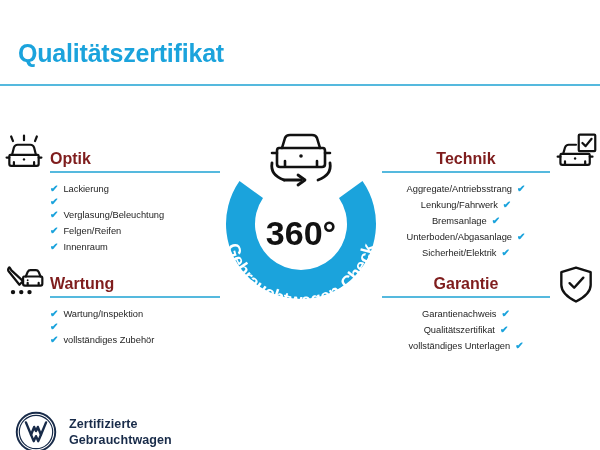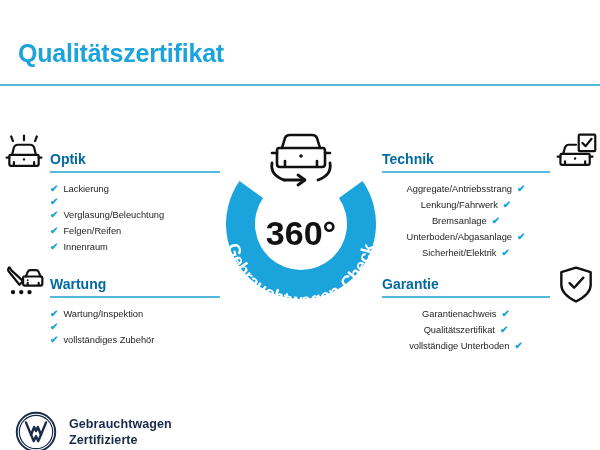--- a/index.html
+++ b/index.html
@@ -35,23 +35,23 @@
     width: 600px;
     height: 2px;
     background: #55B9DE;
   }
 
   
   .section {
     position: absolute;
   }
   .section-head {
-    font-size: 14px;
+    font-size: 16px;
     font-weight: bold;
-    color: #0369a1;
+    color: #7f1d1d;
     line-height: 16px;
     white-space: nowrap;
   }
   .section-rule {
     height: 2px;
     background: #55B9DE;
     margin-top: 4px;
   }
   .section-list {
     margin: 0;
@@ -73,21 +73,21 @@
     font-weight: bold;
     line-height: 1;
   }
 
   
   .sec-left .section-head { text-align: left; }
   .sec-left .section-list li { justify-content: flex-start; }
   .sec-left .check { margin-right: 5px; }
 
   
-  .sec-right .section-head { text-align: left; }
+  .sec-right .section-head { text-align: center; }
   .sec-right .section-list li { justify-content: center; }
   .sec-right .check { margin-left: 5px; }
 
   
   .sec-icon {
     position: absolute;
     width: 44px;
     height: 44px;
   }
   .sec-icon svg { display: block; width: 100%; height: 100%; }
@@ -260,21 +260,21 @@
     <ul class="section-list">
       <li>
           <span>Garantienachweis</span>
           <span class="check">✔</span>
         </li>
       <li>
           <span>Qualitätszertifikat</span>
           <span class="check">✔</span>
         </li>
       <li>
-          <span>vollständige Unterboden</span>
+          <span>vollständiges Unterlagen</span>
           <span class="check">✔</span>
         </li>
     </ul>
   </div>
 
   <div id="badge">
     <svg viewBox="0 0 190 200">
       <defs>
         <path id="ringpath" d="M 20 108 A 75 75 0 1 0 170 108" fill="none"></path>
       </defs>
@@ -304,18 +304,18 @@
   <div id="vw-footer">
     <div id="vw-logo">
       <svg viewBox="0 0 48 48" fill="none" stroke="#182B49" stroke-width="2.1" stroke-linejoin="round" stroke-linecap="round">
         <circle cx="24" cy="24" r="21"></circle>
         <circle cx="24" cy="24" r="18.2" stroke-width="1.3"></circle>
         <path d="M13 13.5 L18.6 27 L22 18.5 L24 23 L26 18.5 L29.4 27 L35 13.5" stroke-width="2.6"></path>
         <path d="M18.6 27 L21.5 34 L24 28.5 L26.5 34 L29.4 27" stroke-width="2.6"></path>
       </svg>
     </div>
     <div id="vw-text">
+      <div>Zertifizierte</div>
       <div>Gebrauchtwagen</div>
-      <div>Zertifizierte</div>
     </div>
   </div>
 
 </div>
 
 </body></html>

